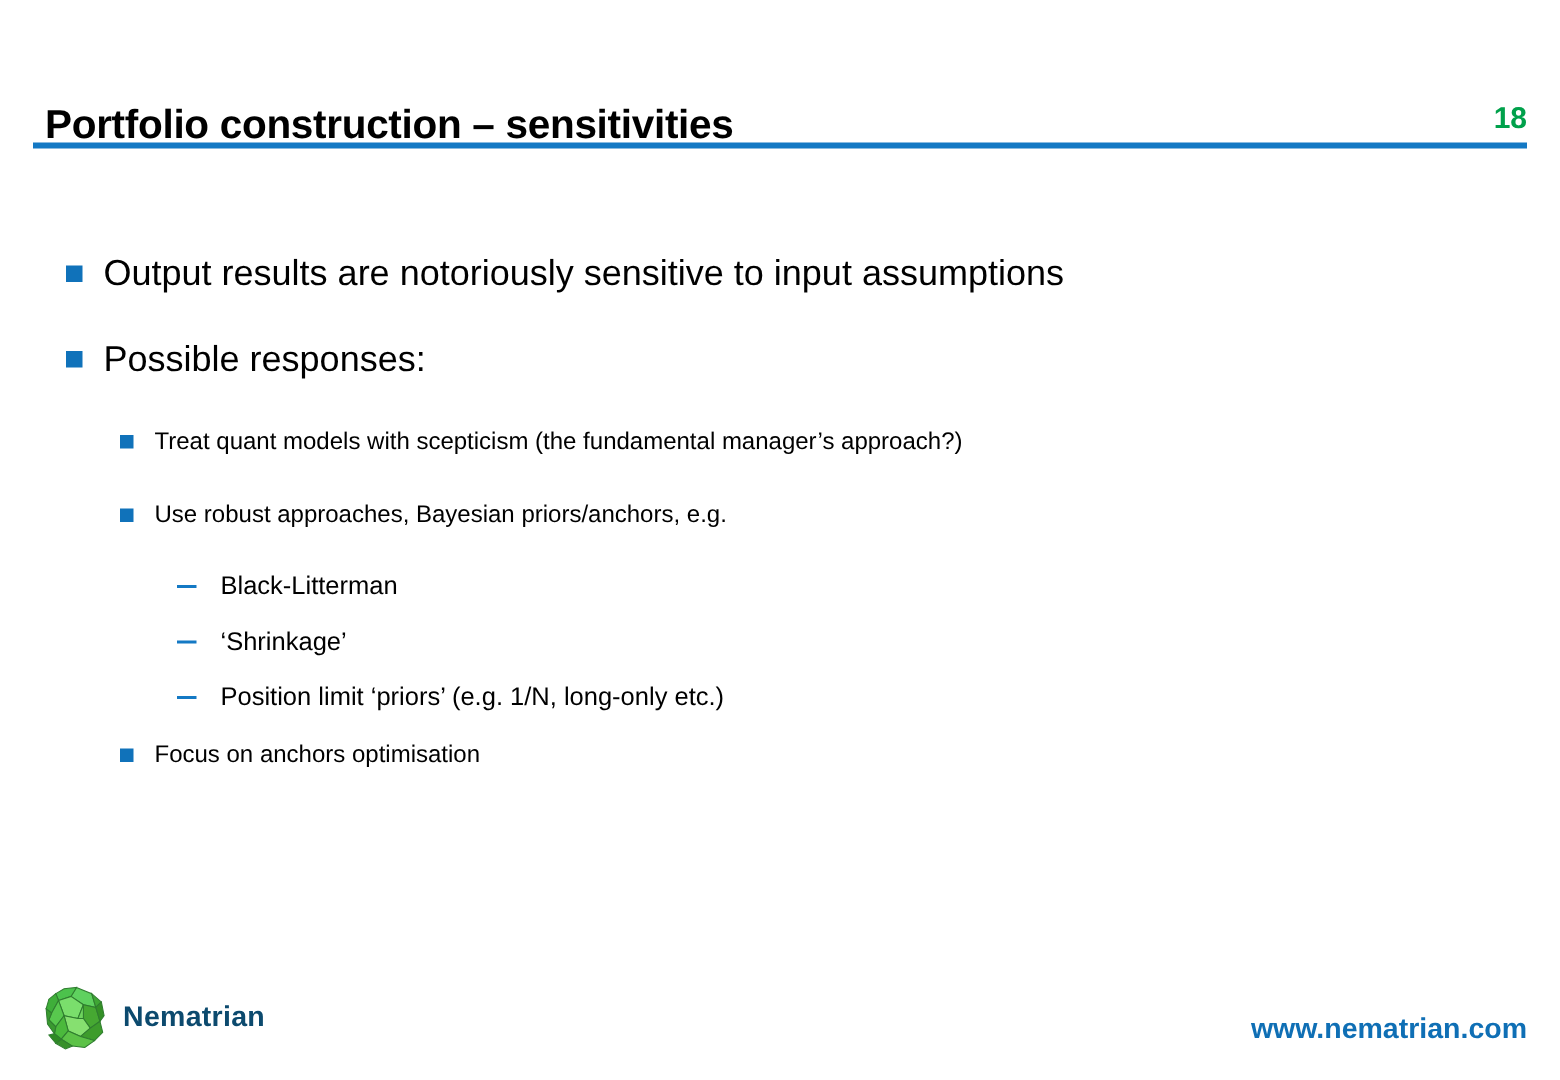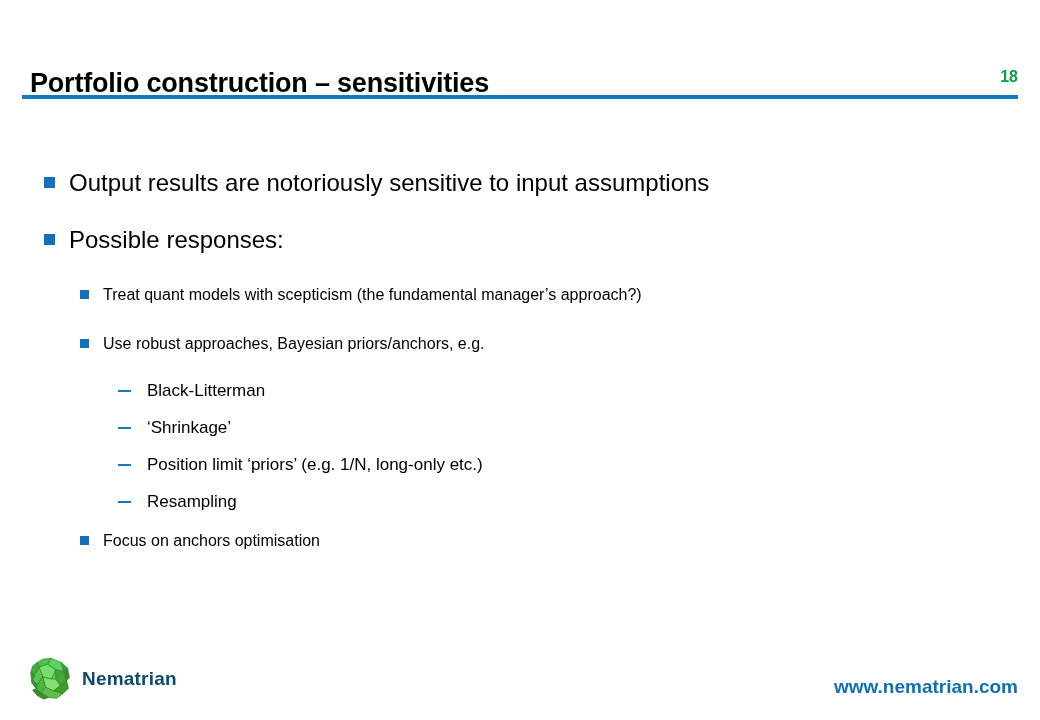--- a/index.html
+++ b/index.html
@@ -24,21 +24,21 @@
     font-size: 27px;
     font-weight: bold;
     letter-spacing: -0.2px;
     color: #000000;
     white-space: nowrap;
   }
   #page-number {
     position: absolute;
     right: 22px;
     top: 68px;
-    font-size: 16px;
+    font-size: 20px;
     font-weight: bold;
     color: #00a14b;
   }
   #title-rule {
     position: absolute;
     left: 22px;
     top: 95px;
     width: 996px;
     height: 4px;
     background: #1479c4;
@@ -186,24 +186,20 @@
       <span class="bullet-marker"></span>
       <span class="bullet-text">Black-Litterman</span>
     </div>
     <div class="bullet-row lvl3">
       <span class="bullet-marker"></span>
       <span class="bullet-text">‘Shrinkage’</span>
     </div>
     <div class="bullet-row lvl3">
       <span class="bullet-marker"></span>
       <span class="bullet-text">Position limit ‘priors’ (e.g. 1/N, long-only etc.)</span>
-    </div>
-    <div class="bullet-row lvl3">
-      <span class="bullet-marker"></span>
-      <span class="bullet-text">Resampling</span>
     </div>
   </div>
 
   <div class="bullet-row lvl2">
     <span class="bullet-marker"></span>
     <span class="bullet-text">Focus on anchors optimisation</span>
   </div>
 
 </div>
 

